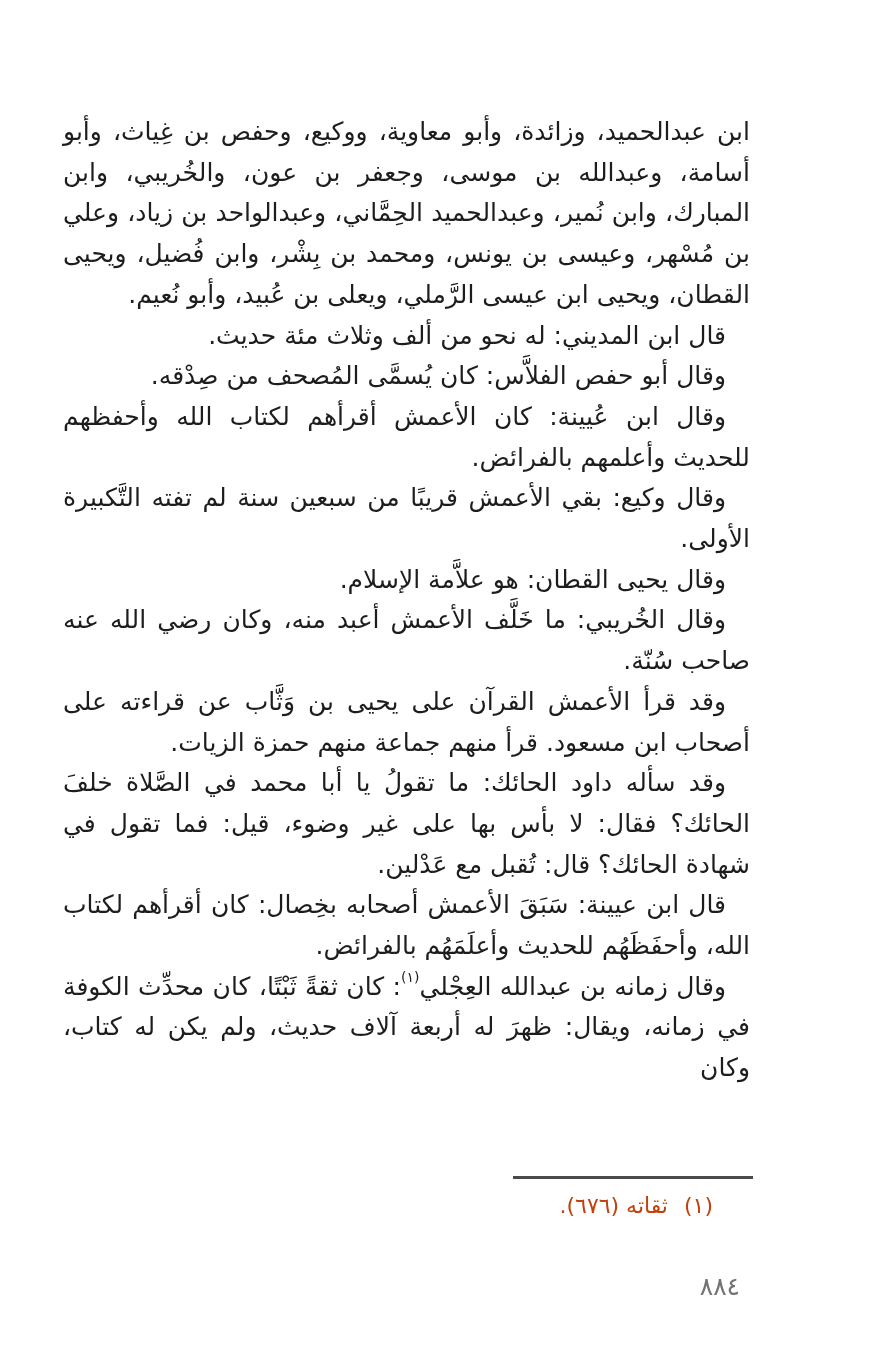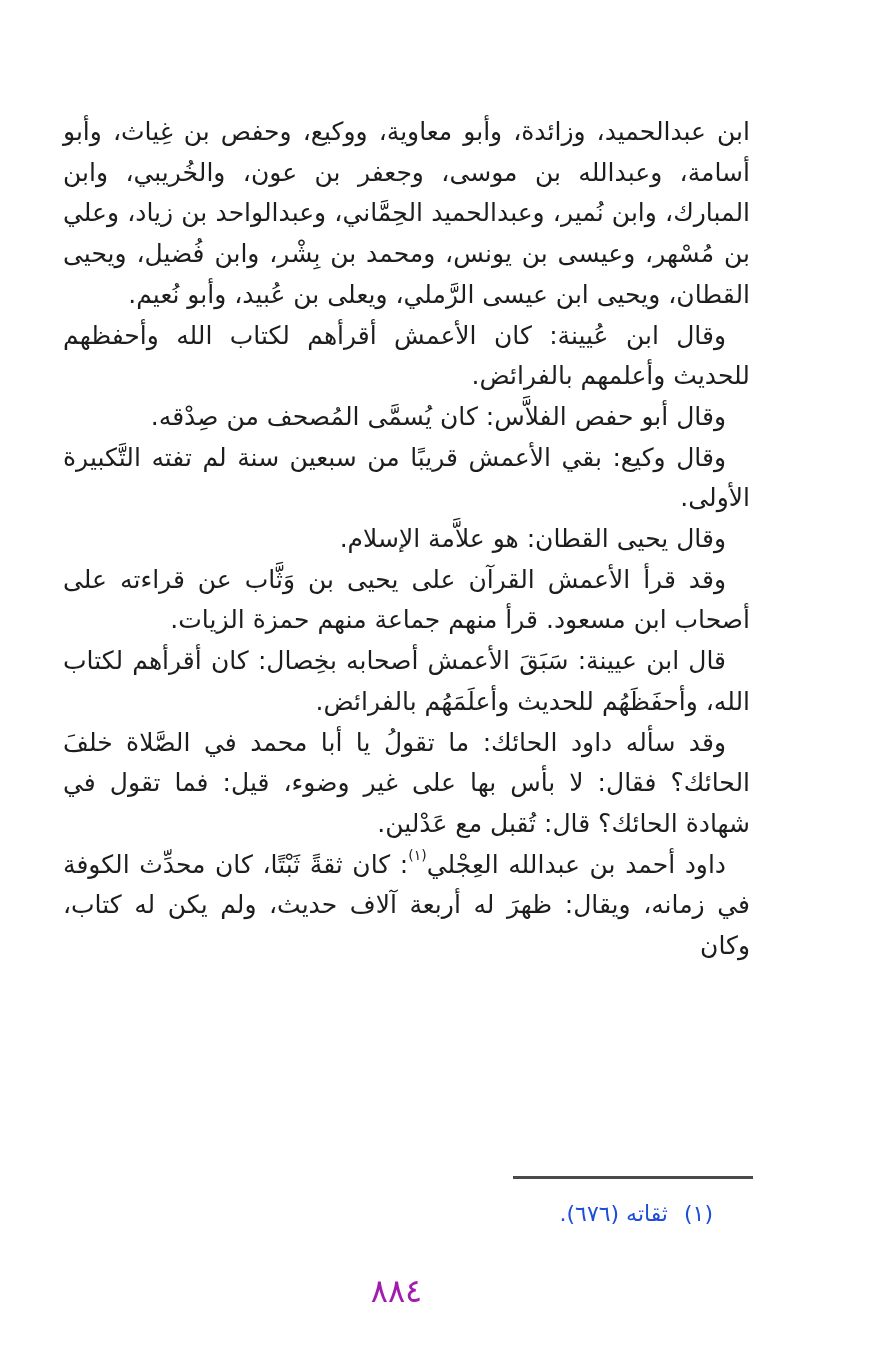--- a/index.html
+++ b/index.html
@@ -47,51 +47,52 @@
     height: 3px;
     background: #4a4a4a;
   }
   .footnote {
     position: absolute;
     top: 1190px;
     right: 160px;
     direction: rtl;
     font-size: 22px;
     line-height: 32px;
-    color: #1d4ed8;
-    margin-top: 8px;
+    color: #c2410c;
   }
   .footnote .fn-marker {
     margin-left: 16px;
   }
   .page-number {
     position: absolute;
     top: 1272px;
     left: 53px;
     width: 687px;
-    text-align: center;
-    font-size: 32px;
-    color: #a21caf;
+    text-align: right;
+    font-size: 25px;
+    color: #737373;
   }
 </style>
 </head>
 <body>
 
 <div class="page">
 
   <div class="text-block">
     <p class="flush">ابن عبدالحميد، وزائدة، وأبو معاوية، ووكيع، وحفص بن غِياث، وأبو أسامة، وعبدالله بن موسى، وجعفر بن عون، والخُريبي، وابن المبارك، وابن نُمير، وعبدالحميد الحِمَّاني، وعبدالواحد بن زياد، وعلي بن مُسْهر، وعيسى بن يونس، ومحمد بن بِشْر، وابن فُضيل، ويحيى القطان، ويحيى ابن عيسى الرَّملي، ويعلى بن عُبيد، وأبو نُعيم.</p>
+    <p>قال ابن المديني: له نحو من ألف وثلاث مئة حديث.</p>
+    <p>وقال أبو حفص الفلاَّس: كان يُسمَّى المُصحف من صِدْقه.</p>
     <p>وقال ابن عُيينة: كان الأعمش أقرأهم لكتاب الله وأحفظهم للحديث وأعلمهم بالفرائض.</p>
-    <p>وقال أبو حفص الفلاَّس: كان يُسمَّى المُصحف من صِدْقه.</p>
     <p>وقال وكيع: بقي الأعمش قريبًا من سبعين سنة لم تفته التَّكبيرة الأولى.</p>
     <p>وقال يحيى القطان: هو علاَّمة الإسلام.</p>
+    <p>وقال الخُريبي: ما خَلَّف الأعمش أعبد منه، وكان رضي الله عنه صاحب سُنّة.</p>
     <p>وقد قرأ الأعمش القرآن على يحيى بن وَثَّاب عن قراءته على أصحاب ابن مسعود. قرأ منهم جماعة منهم حمزة الزيات.</p>
+    <p>وقد سأله داود الحائك: ما تقولُ يا أبا محمد في الصَّلاة خلفَ الحائك؟ فقال: لا بأس بها على غير وضوء، قيل: فما تقول في شهادة الحائك؟ قال: تُقبل مع عَدْلين.</p>
     <p>قال ابن عيينة: سَبَقَ الأعمش أصحابه بخِصال: كان أقرأهم لكتاب الله، وأحفَظَهُم للحديث وأعلَمَهُم بالفرائض.</p>
-    <p>وقد سأله داود الحائك: ما تقولُ يا أبا محمد في الصَّلاة خلفَ الحائك؟ فقال: لا بأس بها على غير وضوء، قيل: فما تقول في شهادة الحائك؟ قال: تُقبل مع عَدْلين.</p>
-    <p><span>داود أحمد بن عبدالله العِجْلي</span><sup class="fn-ref">(١)</sup><span>: كان ثقةً ثَبْتًا، كان محدِّث الكوفة في زمانه، ويقال: ظهرَ له أربعة آلاف حديث، ولم يكن له كتاب، وكان</span></p>
+    <p><span>وقال زمانه بن عبدالله العِجْلي</span><sup class="fn-ref">(١)</sup><span>: كان ثقةً ثَبْتًا، كان محدِّث الكوفة في زمانه، ويقال: ظهرَ له أربعة آلاف حديث، ولم يكن له كتاب، وكان</span></p>
   </div>
 
   <div class="fn-rule"></div>
 
   <div class="footnote">
     <span class="fn-marker">(١)</span><span>ثقاته (٦٧٦).</span>
   </div>
 
   <div class="page-number">٨٨٤</div>
 

